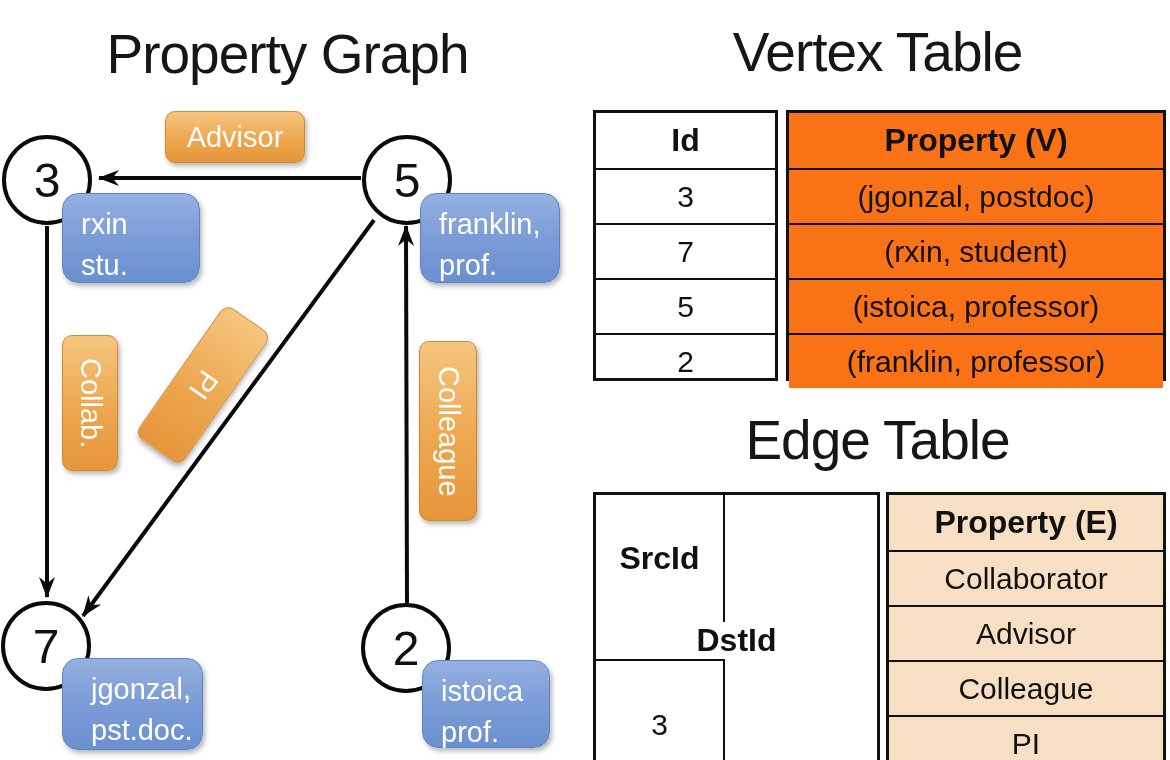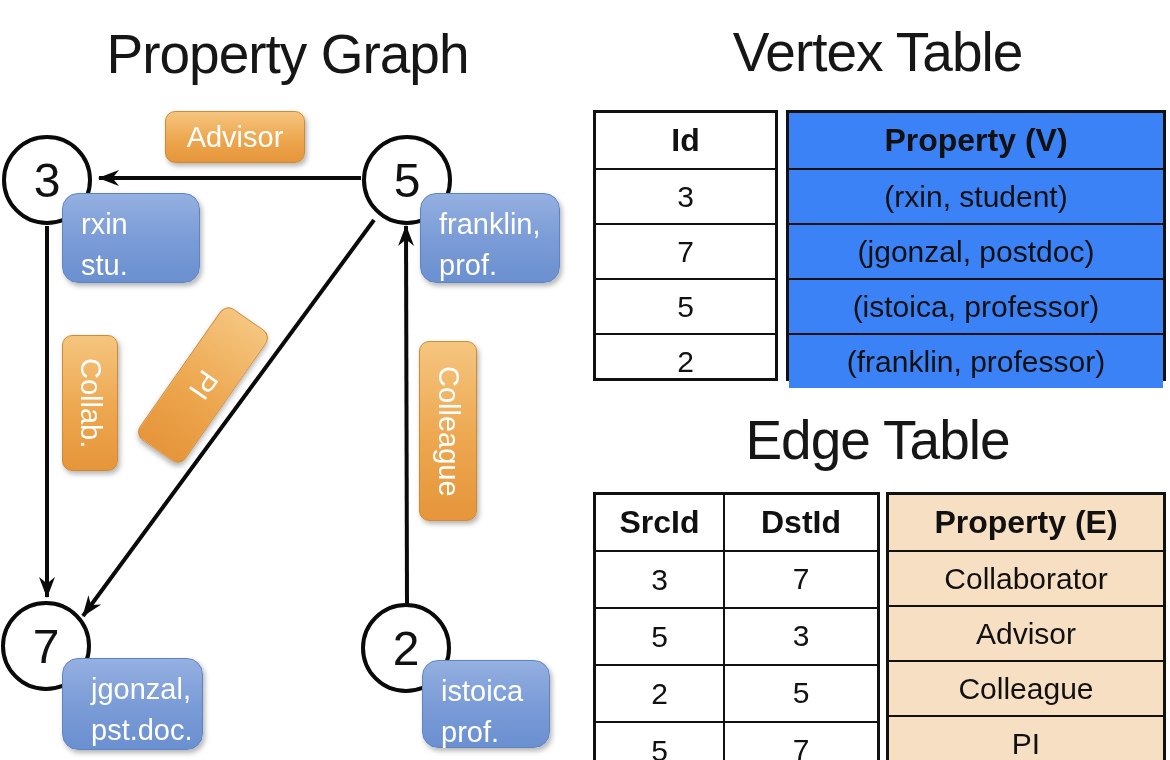--- a/index.html
+++ b/index.html
@@ -62,29 +62,29 @@
   
   .tcol{
     position:absolute;border:3px solid #111;box-sizing:border-box;background:#fff;
   }
   .tcell{
     height:53px;display:flex;align-items:center;justify-content:center;
     border-top:2px solid #111;font-size:30px;font-weight:300;white-space:nowrap;
   }
   .tcell:first-child{border-top:none;height:55px;}
   .tcell.hdr{font-size:32px;font-weight:bold;}
-  .fill-blue{background:#3b82f6;}
+  .fill-blue{background:#f97316;}
   .fill-orange{background:#f6dfc3;}
 
   #vt-id{left:593px;top:102px;width:185px;height:271px;}
   #vt-prop{left:786px;top:102px;width:380px;height:271px;}
 
   #et-ids{left:593px;top:484px;width:287px;height:273px;}
   #et-prop{left:886px;top:484px;width:280px;height:273px;}
-  .splitrow{display:flex;}
+  .splitrow{display:flex;flex-direction:column;}
   .splitrow .tcell{flex:1;border-top:2px solid #111;}
   .splitrow:first-child .tcell{border-top:none;height:55px;}
   .splitrow .tcell.left{width:127px;flex:0 0 127px;border-right:2px solid #111;}
 </style>
 </head>
 <body>
 
 <div id="canvas">
 
   <div class="title" id="graph-title">Property Graph</div>
@@ -140,22 +140,22 @@
 
   <div class="tcol" id="vt-id">
     <div class="tcell hdr">Id</div>
     <div class="tcell">3</div>
     <div class="tcell">7</div>
     <div class="tcell">5</div>
     <div class="tcell">2</div>
   </div>
   <div class="tcol" id="vt-prop">
     <div class="tcell hdr fill-blue">Property (V)</div>
+    <div class="tcell fill-blue">(jgonzal, postdoc)</div>
     <div class="tcell fill-blue">(rxin, student)</div>
-    <div class="tcell fill-blue">(jgonzal, postdoc)</div>
     <div class="tcell fill-blue">(istoica, professor)</div>
     <div class="tcell fill-blue">(franklin, professor)</div>
   </div>
 
   <div class="tcol" id="et-ids">
     <div class="splitrow">
       <div class="tcell hdr left">SrcId</div>
       <div class="tcell hdr">DstId</div>
     </div>
     <div class="splitrow">

